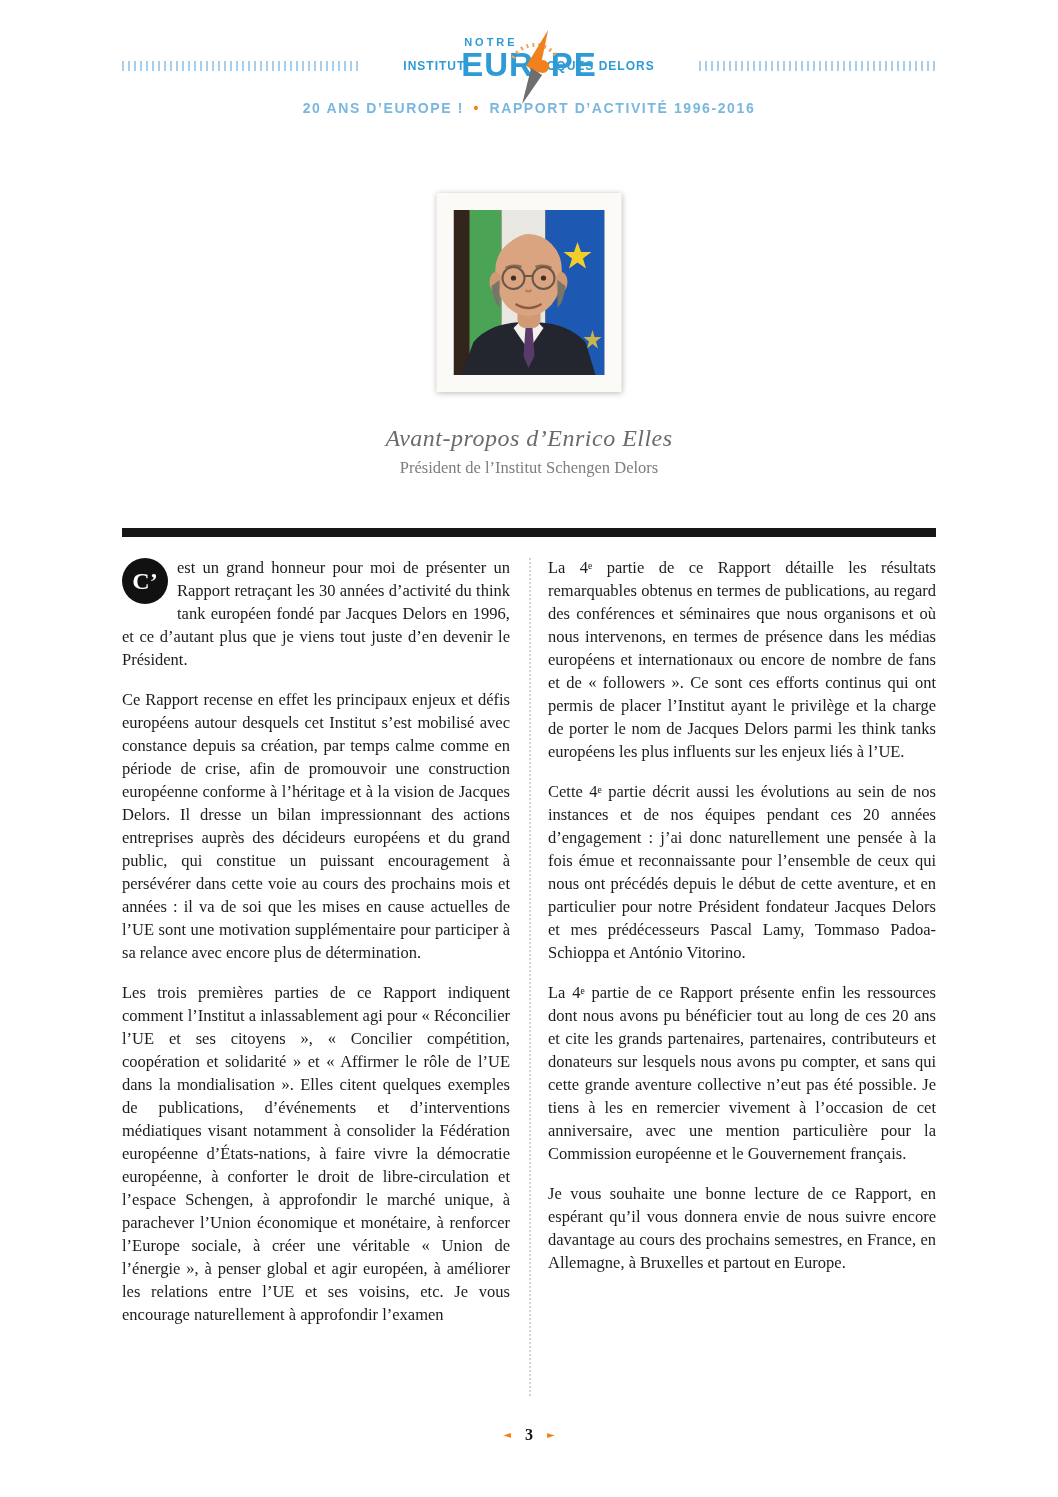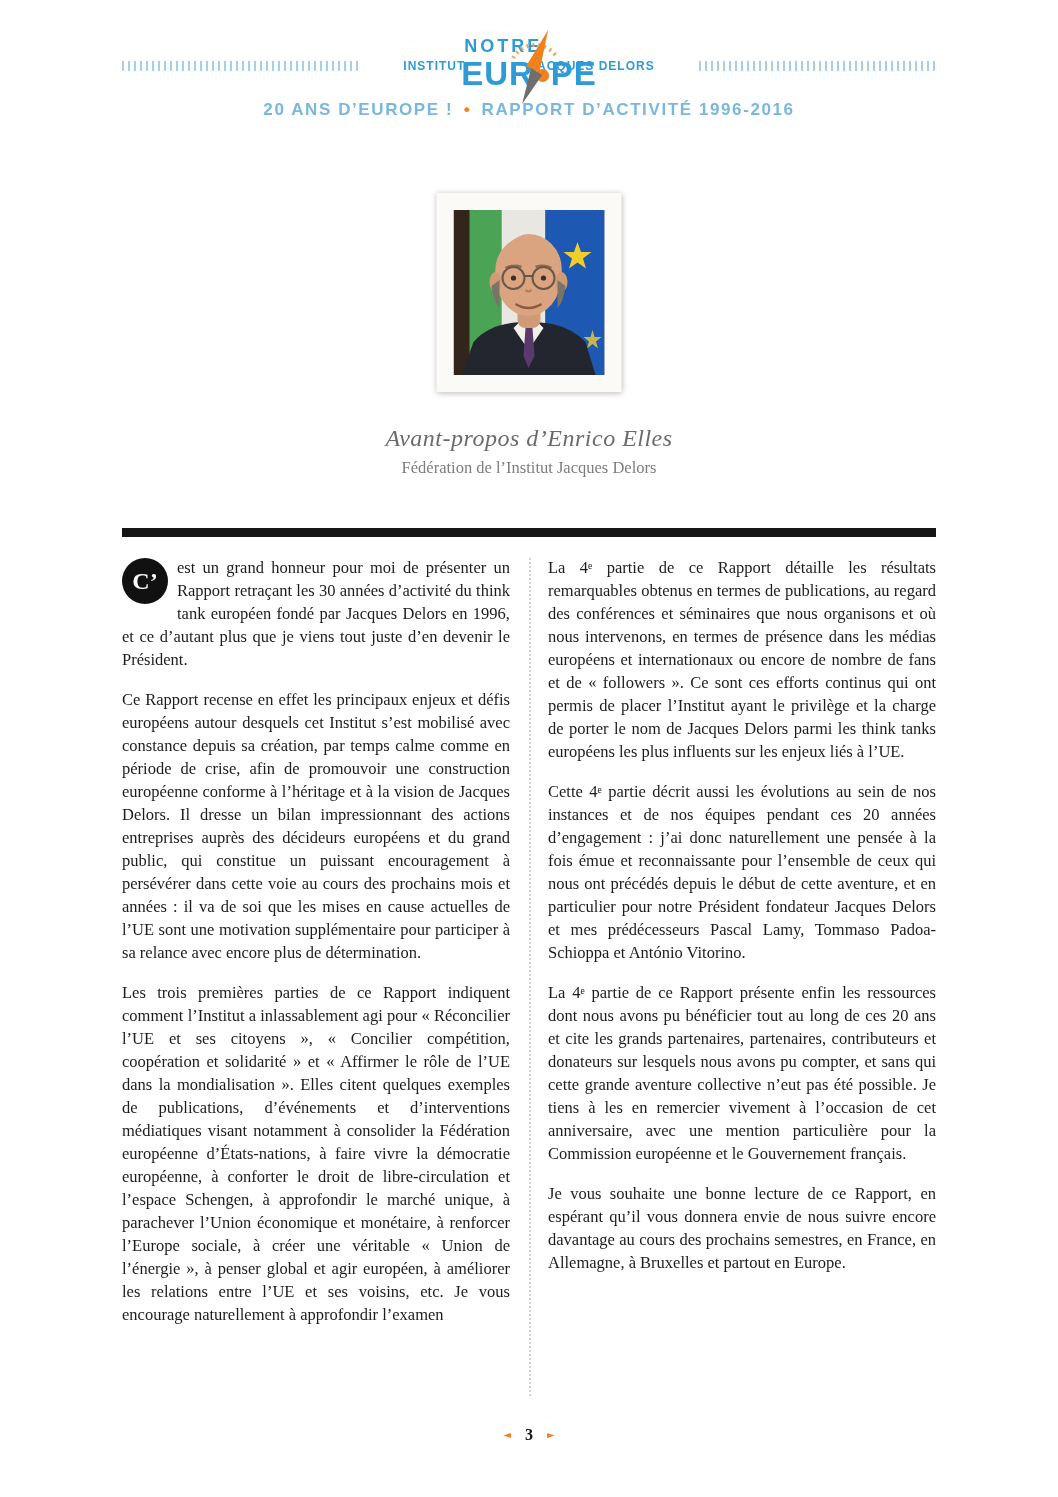--- a/index.html
+++ b/index.html
@@ -36,21 +36,21 @@
   .institute-text.w1 { margin: 0 6px 0 8px; }
   .institute-text.w2 { margin: 0 8px 0 22px; }
 
   .logo {
     position: absolute; top: 36px; left: 50%;
     transform: translateX(-50%);
     text-align: left; z-index: 2;
   }
   .logo-notre {
     font-family: "Liberation Sans", sans-serif;
-    font-weight: bold; font-size: 18px; letter-spacing: 3px;
+    font-weight: bold; font-size: 11px; letter-spacing: 3px;
     color: #2e9bd6; padding-left: 3px;
   }
   .logo-europe {
     display: flex; align-items: center;
     font-family: "Liberation Sans", sans-serif;
     font-weight: bold; font-size: 33px; letter-spacing: 1px;
     color: #2e9bd6; line-height: 1;
   }
   .euro-dot {
     width: 13px; height: 13px; border-radius: 50%;
@@ -60,21 +60,21 @@
     position: absolute; top: -8px; left: 50%;
     margin-left: 6px;
     transform: translateX(-50%);
     z-index: 3; pointer-events: none;
   }
 
   .tagline {
     position: absolute; top: 100px; left: 0; width: 100%;
     text-align: center;
     font-family: "Liberation Sans", sans-serif;
-    font-weight: bold; font-size: 17px; letter-spacing: 1.6px;
+    font-weight: bold; font-size: 14px; letter-spacing: 1.6px;
     color: #7ab7de; white-space: nowrap;
   }
   .tagline .bullet { color: #f0811c; margin: 0 4px; }
 
   
   .portrait-frame {
     position: absolute; top: 193px; left: 50%;
     transform: translateX(-50%);
     width: 185px; height: 199px;
     background: #fbfaf6;
@@ -205,21 +205,21 @@
         <line x1="71" y1="66" x2="79" y2="66" stroke="#6b5747" stroke-width="2"></line>
         <circle cx="60" cy="68" r="2.6" fill="#3c2e24"></circle>
         <circle cx="90" cy="68" r="2.6" fill="#3c2e24"></circle>
         <path d="M 72 80 Q 75 83 78 80" stroke="#b07d58" stroke-width="2" fill="none"></path>
         <path d="M 62 94 Q 75 102 88 94" stroke="#8c5a42" stroke-width="2.5" fill="none"></path>
       </g>
     </svg>
   </div>
 
   <div class="fw-title">Avant-propos d’Enrico Elles</div>
-  <div class="fw-subtitle">Fédération de l’Institut Jacques Delors</div>
+  <div class="fw-subtitle">Président de l’Institut Schengen Delors</div>
 
   <div class="black-rule"></div>
 
   <div class="columns">
 
     <div class="col left">
       <p class="para">
         <span class="dropcap">C’</span>
         <span>est un grand honneur pour moi de présenter un Rapport retraçant les 30 années d’activité du think tank européen fondé par Jacques Delors en 1996, et ce d’autant plus que je viens tout juste d’en devenir le Président.</span>
       </p>

